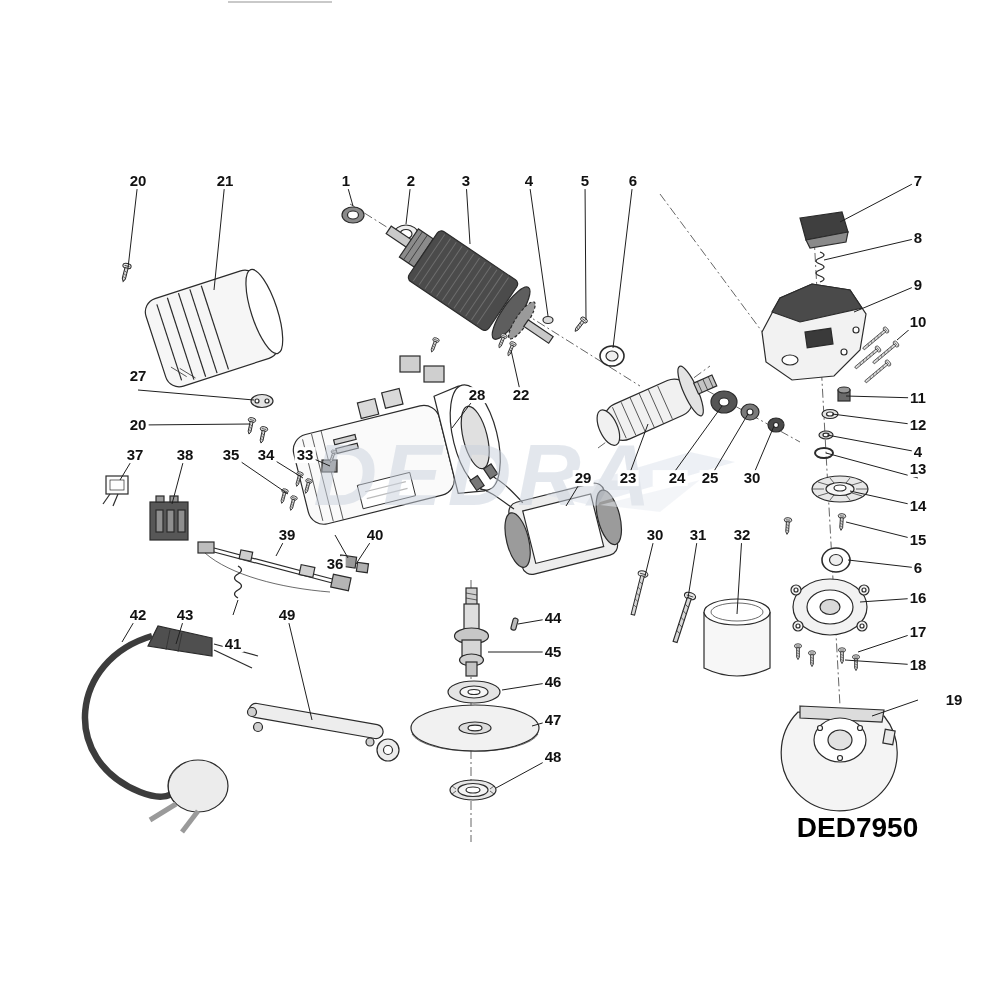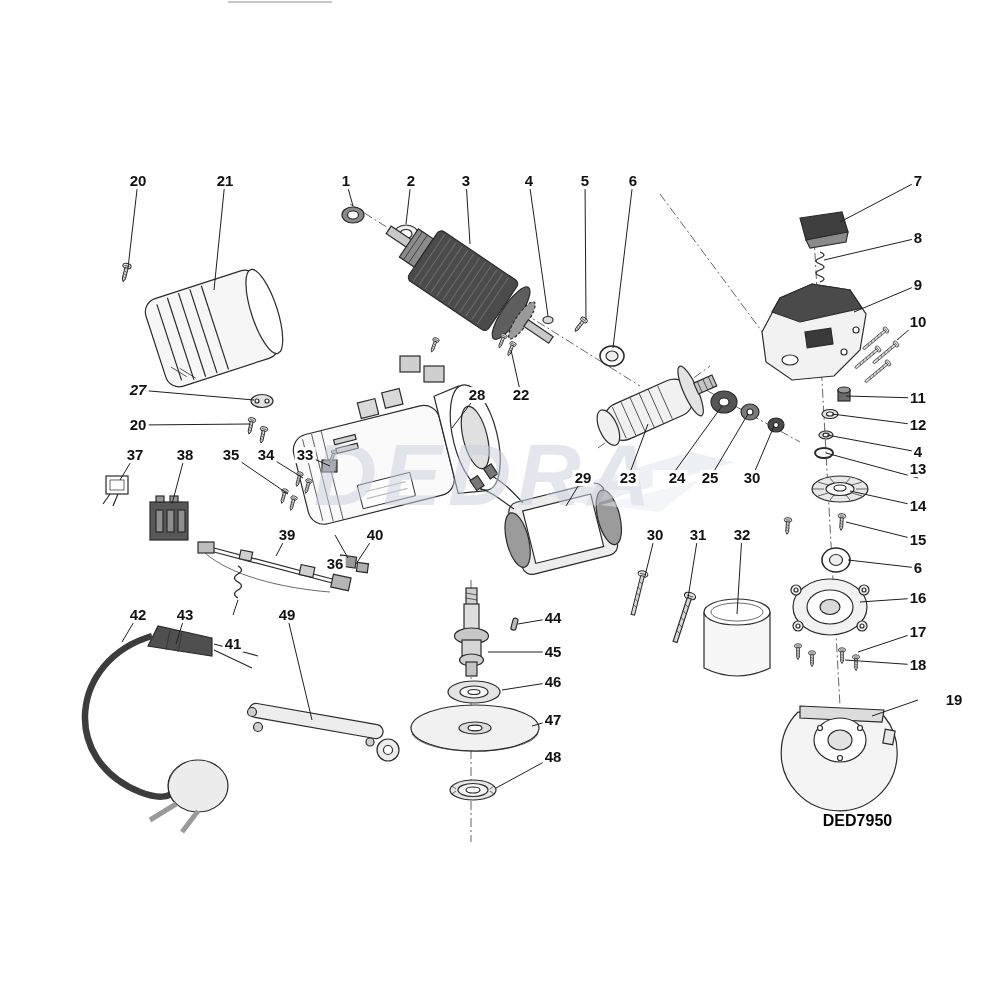--- a/index.html
+++ b/index.html
@@ -3,21 +3,21 @@
 <meta charset="utf-8">
 <style>
   html,body{margin:0;padding:0;background:#fff;}
   .stage{position:relative;width:1000px;height:1000px;background:#fff;overflow:hidden;
          font-family:"Liberation Sans",sans-serif;}
   svg.drawing{position:absolute;left:0;top:0;z-index:1;}
   #label-layer{position:absolute;left:0;top:0;width:1000px;height:788px;z-index:2;pointer-events:none;}
   .part-label{position:absolute;transform:translate(-50%,-50%);font-weight:bold;font-size:15px;
               color:#111;background:#fff;padding:0 2px;line-height:1.05;}
   .model-code{position:absolute;left:790px;top:812px;width:135px;text-align:center;
-              font-weight:bold;font-size:16px;color:#000;z-index:2;}
+              font-weight:bold;font-size:28px;color:#000;z-index:2;}
   .leader{stroke:#1f1f1f;stroke-width:1;}
   .dash{fill:none;stroke:#666;stroke-width:1;stroke-dasharray:9 3 2 3;}
   .ln{fill:none;stroke:#2b2b2b;stroke-width:1.2;}
   .thin{fill:none;stroke:#2b2b2b;stroke-width:0.7;}
 </style>
 </head>
 <body>
 
 <div class="stage">
 
@@ -469,21 +469,21 @@
       <div class="part-label" style="left: 918px; top: 425px;">12</div>
       <div class="part-label" style="left: 918px; top: 452px;">4</div>
       <div class="part-label" style="left: 918px; top: 469px;">13</div>
       <div class="part-label" style="left: 918px; top: 506px;">14</div>
       <div class="part-label" style="left: 918px; top: 540px;">15</div>
       <div class="part-label" style="left: 918px; top: 568px;">6</div>
       <div class="part-label" style="left: 918px; top: 598px;">16</div>
       <div class="part-label" style="left: 918px; top: 632px;">17</div>
       <div class="part-label" style="left: 918px; top: 665px;">18</div>
       <div class="part-label" style="left: 954px; top: 700px;">19</div>
-      <div class="part-label" style="left: 138px; top: 390px; font-style: italic;">27</div>
+      <div class="part-label" style="left: 138px; top: 376px;">27</div>
       <div class="part-label" style="left: 138px; top: 425px;">20</div>
       <div class="part-label" style="left: 477px; top: 395px;">28</div>
       <div class="part-label" style="left: 521px; top: 395px;">22</div>
       <div class="part-label" style="left: 135px; top: 455px;">37</div>
       <div class="part-label" style="left: 185px; top: 455px;">38</div>
       <div class="part-label" style="left: 231px; top: 455px;">35</div>
       <div class="part-label" style="left: 266px; top: 455px;">34</div>
       <div class="part-label" style="left: 305px; top: 455px;">33</div>
       <div class="part-label" style="left: 583px; top: 478px;">29</div>
       <div class="part-label" style="left: 628px; top: 478px;">23</div>

